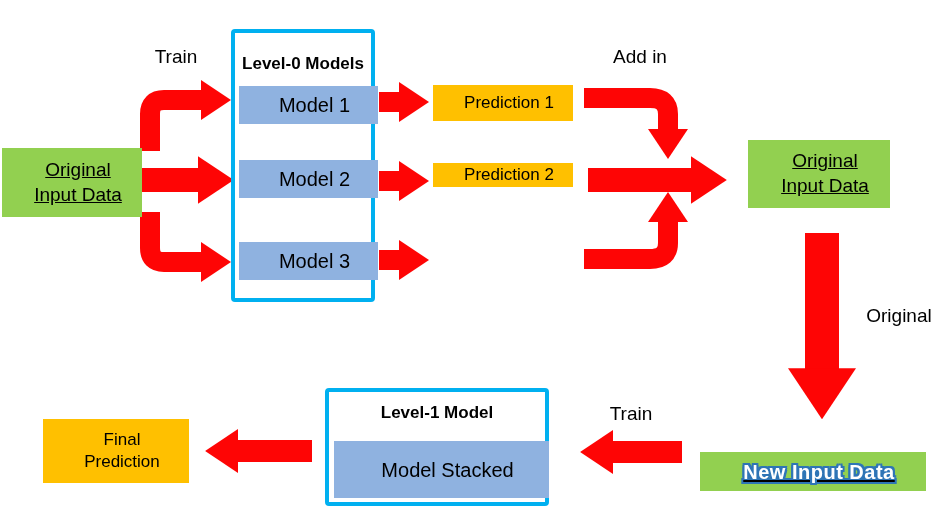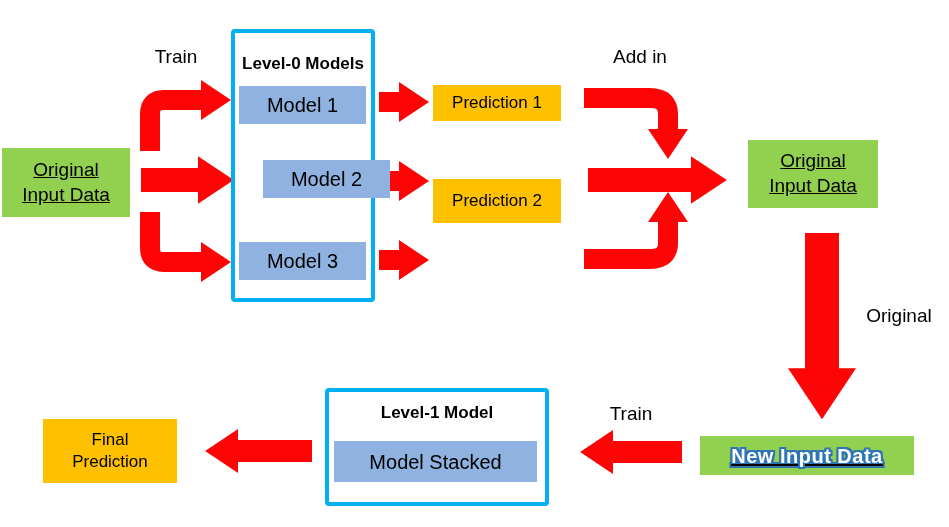--- a/index.html
+++ b/index.html
@@ -29,20 +29,21 @@
   }
   .ah-shape { fill: var(--red, #fe0000); }
 
   .node {
     position: absolute;
     display: flex;
     align-items: center;
     justify-content: center;
     text-align: center;
     line-height: 1.3;
+    padding-left: 12px;
   }
   .multiline { white-space: pre-line; }
 
   .green-box  { background: var(--green, #92d050); font-size: 19px; text-decoration: underline; }
   .blue-box   { background: var(--blue-box, #8fb2e0); font-size: 20px; }
   .orange-box { background: var(--orange, #ffc000); font-size: 17px; }
 
   .frame {
     position: absolute;
     border: 4px solid var(--frame-blue, #00b0f0);
@@ -75,30 +76,30 @@
        2px  0   0 var(--new-input-outline, #2e75b6),
        0   -2px 0 var(--new-input-outline, #2e75b6),
        0    2px 0 var(--new-input-outline, #2e75b6);
   }
 
   
   #box-original-left   { left: 2px;   top: 148px; width: 128px; height: 69px; }
   #frame-level0        { left: 231px; top: 29px;  width: 136px; height: 265px; }
   #title-level0        { left: 231px; top: 54px;  width: 144px; }
   #model-1             { left: 239px; top: 86px;  width: 127px; height: 38px; }
-  #model-2             { left: 239px; top: 160px; width: 127px; height: 38px; margin-left: 24px; }
+  #model-2             { left: 239px; top: 160px; width: 127px; height: 38px; }
   #model-3             { left: 239px; top: 242px; width: 127px; height: 38px; }
   #pred-1              { left: 433px; top: 85px;  width: 128px; height: 36px; }
-  #pred-2              { left: 433px; top: 163px; width: 128px; height: 44px; margin-top: 16px; }
+  #pred-2              { left: 433px; top: 163px; width: 128px; height: 24px; }
   #pred-3              { left: 433px; top: 242px; width: 128px; height: 36px; }
   #box-original-right  { left: 748px; top: 140px; width: 130px; height: 68px; }
-  #box-new-input       { left: 700px; top: 436px; width: 214px; height: 39px; }
+  #box-new-input       { left: 700px; top: 452px; width: 214px; height: 39px; }
   #frame-level1        { left: 325px; top: 388px; width: 216px; height: 110px; }
   #title-level1        { left: 325px; top: 403px; width: 224px; }
-  #box-model-stacked   { left: 334px; top: 441px; width: 203px; height: 41px; }
+  #box-model-stacked   { left: 334px; top: 441px; width: 203px; height: 57px; }
   #box-final           { left: 43px;  top: 419px; width: 134px; height: 64px; }
   #label-train-top     { left: 140px; top: 46px;  width: 72px; }
   #label-add-in        { left: 600px; top: 46px;  width: 80px; }
   #label-generate      { left: 849px; top: 305px; width: 100px; }
   #label-train-bottom  { left: 595px; top: 403px; width: 72px; }
 </style>
 </head>
 <body>
 
 <div class="canvas">

